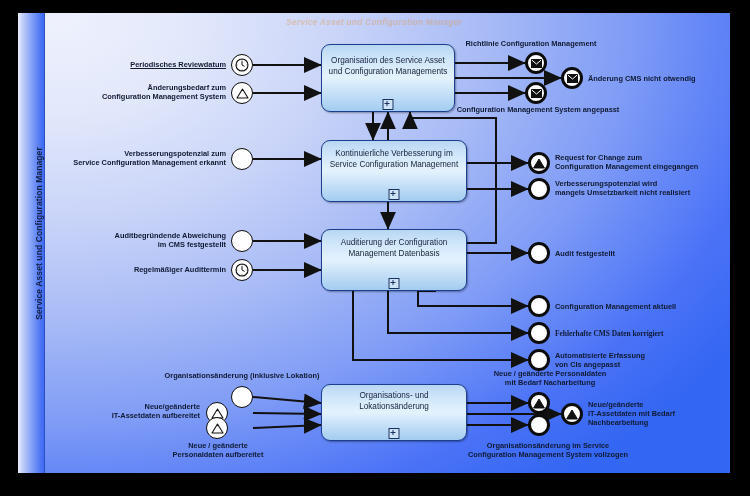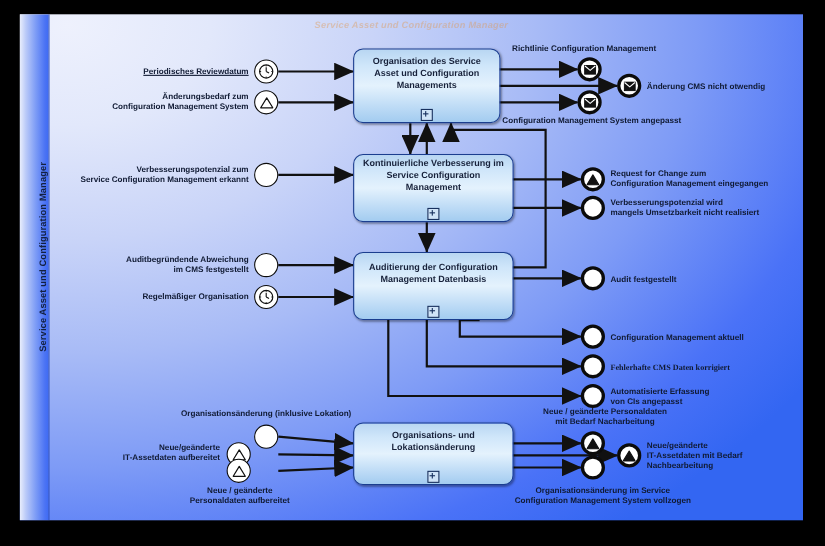--- a/index.html
+++ b/index.html
@@ -34,21 +34,20 @@
 
   
   .task{
     position:absolute;box-sizing:border-box;
     border:1px solid #1b3e8f;border-radius:9px;
     background:linear-gradient(to bottom,#b8d6f2 0%,#cfe6fa 22%,#e4f2fd 50%,#bfdcf6 78%,#a3ccf0 100%);
     box-shadow:1px 1px 2px rgba(0,0,0,.35);
     display:flex;align-items:center;justify-content:flex-end;
     color:#17213a;font-size:8.2px;line-height:11px;text-align:center;
     padding:0 6px 24px 6px;
-    font-weight:bold;
   }
   .task .plusmark{
     position:absolute;left:50%;bottom:1px;transform:translateX(-50%);
     width:9px;height:9px;border:1px solid #17305e;background:#cfe3f7;
     display:block;
   }
   .task .plusmark:before,.task .plusmark:after{
     content:"";position:absolute;background:#17305e;
   }
   .task .plusmark:before{left:3px;top:1px;width:1px;height:5px;}
@@ -178,21 +177,21 @@
       <svg width="14" height="14" viewBox="0 0 14 14">
         <circle cx="7" cy="7" r="6" fill="none" stroke="#111" stroke-width="1.1"></circle>
         <line x1="7" y1="7" x2="7" y2="3.2" stroke="#111" stroke-width="1"></line>
         <line x1="7" y1="7" x2="9.6" y2="8.4" stroke="#111" stroke-width="1"></line>
         <line x1="7" y1="1.2" x2="7" y2="2.4" stroke="#111" stroke-width=".8"></line>
         <line x1="7" y1="11.6" x2="7" y2="12.8" stroke="#111" stroke-width=".8"></line>
         <line x1="1.2" y1="7" x2="2.4" y2="7" stroke="#111" stroke-width=".8"></line>
         <line x1="11.6" y1="7" x2="12.8" y2="7" stroke="#111" stroke-width=".8"></line>
       </svg>
     </div>
-    <div class="lbl r" style="left:60px;top:252px;width:148px;">Regelmäßiger Organisation</div>
+    <div class="lbl r" style="left:60px;top:252px;width:148px;">Regelmäßiger Audittermin</div>
 
     <div class="ev start" style="left:213px;top:373px;"></div>
     <div class="lbl c" style="left:124px;top:358px;width:200px;">Organisationsänderung (inklusive Lokation)</div>
 
     <div class="ev start" style="left:188px;top:389px;">
       <svg width="13" height="13" viewBox="0 0 13 13">
         <path d="M6.5,2 L12,11 L1,11 z" fill="none" stroke="#111" stroke-width="1.1" stroke-linejoin="round"></path>
       </svg>
     </div>
     <div class="lbl r" style="left:42px;top:389px;width:140px;">Neue/geänderte

